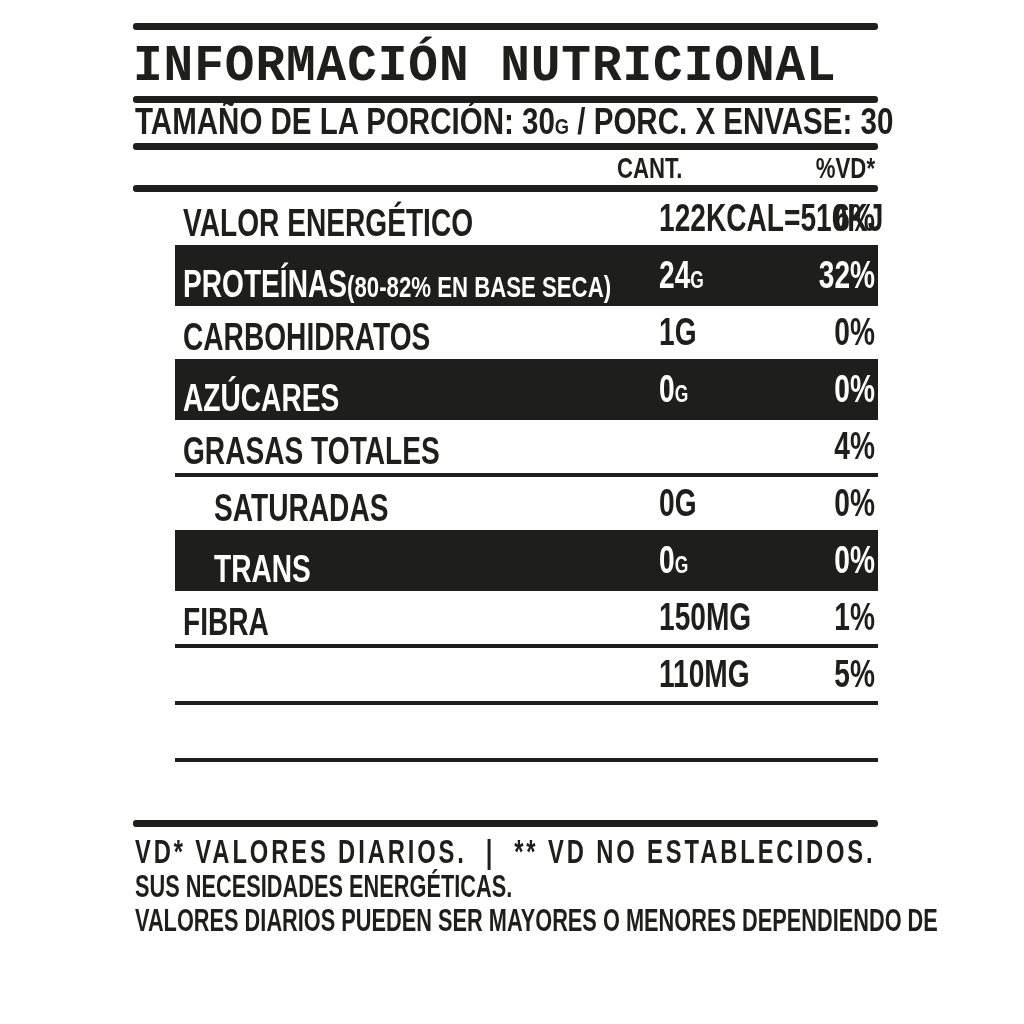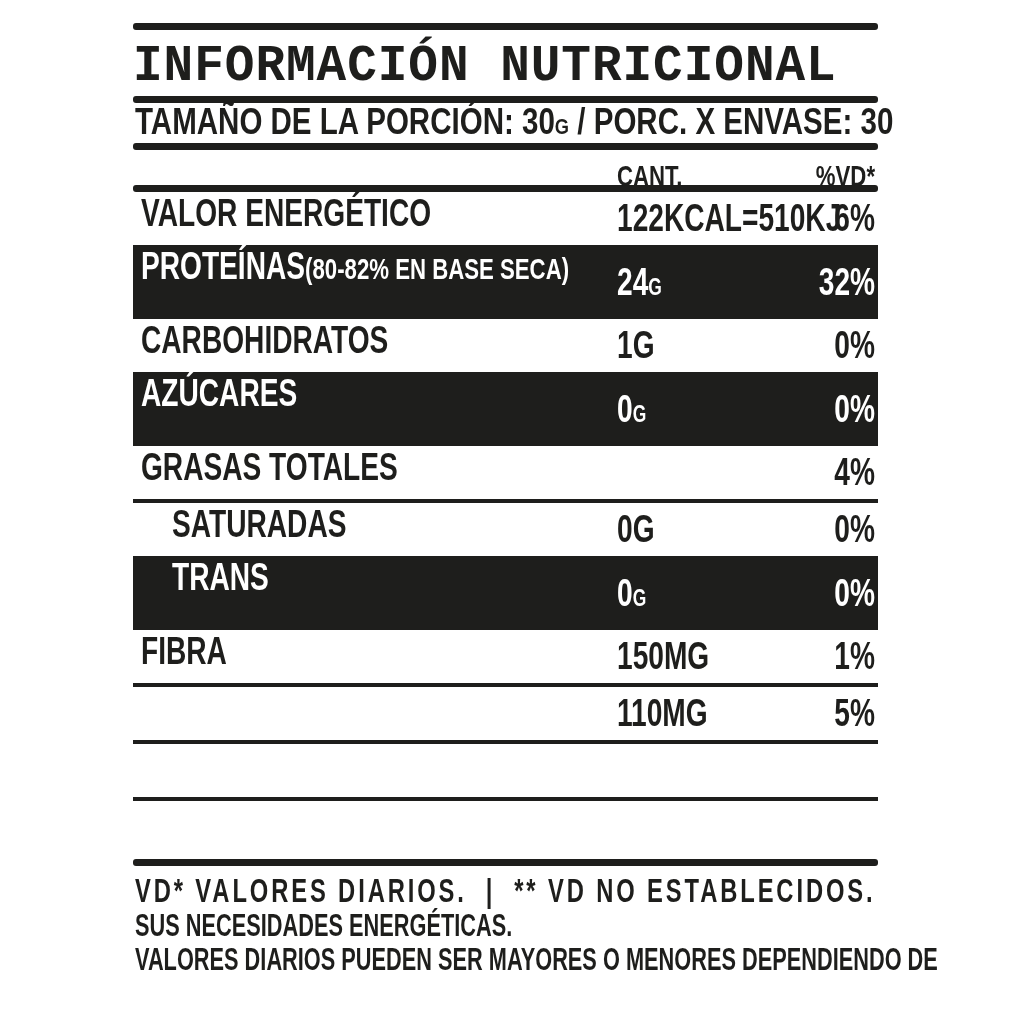--- a/index.html
+++ b/index.html
@@ -17,26 +17,26 @@
   .cz-r{ display:inline-block; white-space:pre; transform:scaleX(var(--sx,.74)); transform-origin:100% 50%; }
 
   .title-zone { height:66px; display:flex; align-items:flex-end;font-family:Liberation Mono, monospace; }
   .title-zone h1 { font-size:52px; font-weight:700; letter-spacing:1px; white-space:nowrap; transform:scaleX(.95); transform-origin:0 50%; }
 
   .serving-zone { height:40px; display:flex; align-items:flex-end; padding-left:2px; }
   .serving-zone .cz { --sx:.82; font-size:36px; font-weight:700; }
   .small-unit { font-size:.62em; }
 
   .colheads { position:relative; height:35px; }
-  .colheads .col { position:absolute; top:8px; height:100%; display:flex; align-items:center; font-size:30px; font-weight:700; }
+  .colheads .col { position:absolute; top:0; height:100%; display:flex; align-items:center; font-size:30px; font-weight:700; }
   .col-amount { left:484px; }
   .col-vd { right:3px; }
 
-  .row { position:relative; height:53px; display:flex; align-items:flex-start; font-size:38px; font-weight:700; }
-  .row.dark { height:74px; background:var(--ink); color:var(--paper); }
+  .row { position:relative; height:53px; display:flex; align-items:flex-end; font-size:38px; font-weight:700;margin-left:42px; }
+  .row.dark { height:61px; background:var(--ink); color:var(--paper); }
   .row.hairline-after { border-bottom:4px solid var(--ink); }
   .label-cell { padding-left:8px; }
   .row.indented .label-cell { padding-left:39px; }
   .note { font-size:30px; }
   .amount-cell, .vd-cell { position:absolute; top:0; height:100%; display:flex; align-items:center; }
   .amount-cell { left:484px; }
   .vd-cell { right:3px; }
 
   .spacer { height:58px; }
 

